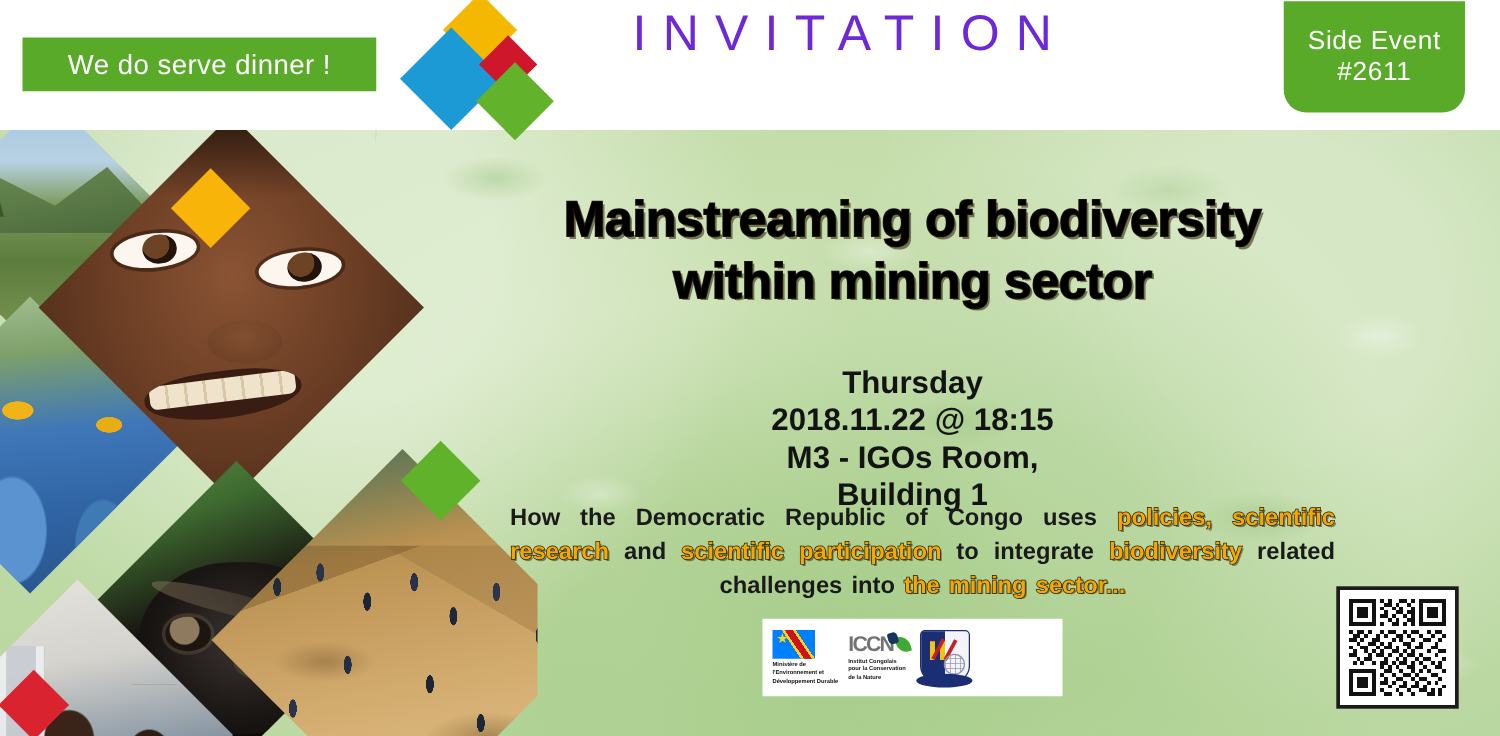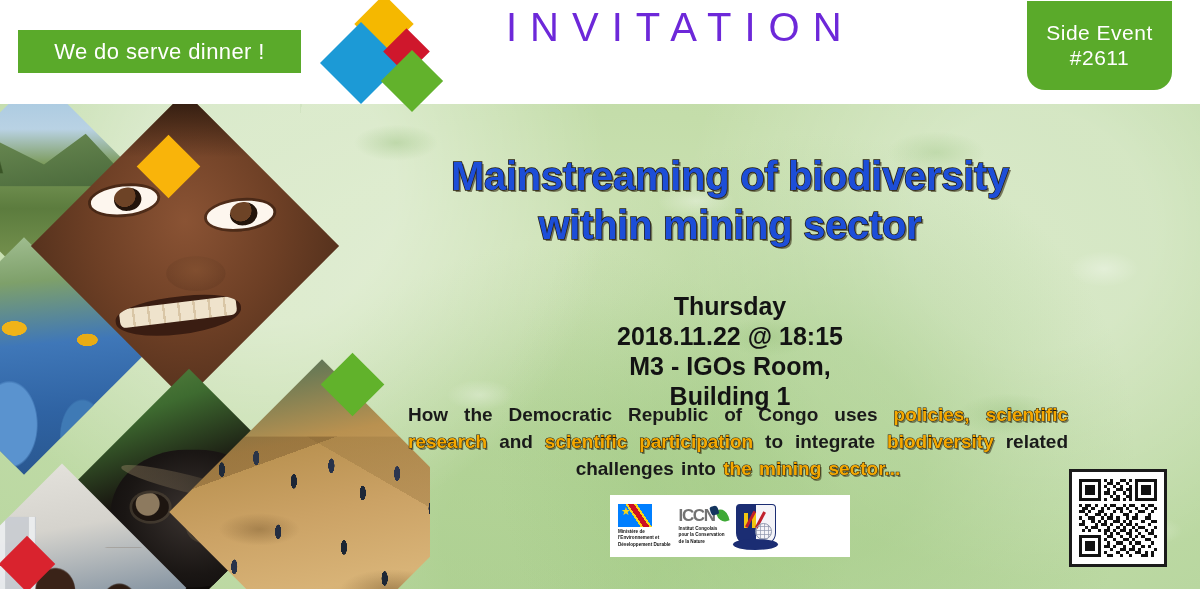--- a/index.html
+++ b/index.html
@@ -302,21 +302,21 @@
   .sq-red    { left: 7px;   top: 440px; width: 40px; height: 40px; background: #d9232e; }
 
   
   .content { position: absolute; left: 400px; top: 104px; width: 800px; height: 485px; z-index: 20; }
 
   .title {
     position: absolute; left: 0; top: 48px; width: 660px;
     text-align: center;
     font-size: 40px; font-weight: bold;
     line-height: 49px;
-    color: #1d4ed8;
+    color: #000000;
     letter-spacing: -.3px;
     -webkit-text-stroke: 1.4px #231a0a;
     paint-order: stroke fill;
     text-shadow: 2px 2px 0 rgba(40,28,8,.55);
   }
 
   .when {
     position: absolute; left: 120px; top: 176px; width: 420px;
     text-align: center;
     font-size: 25px; font-weight: bold;

